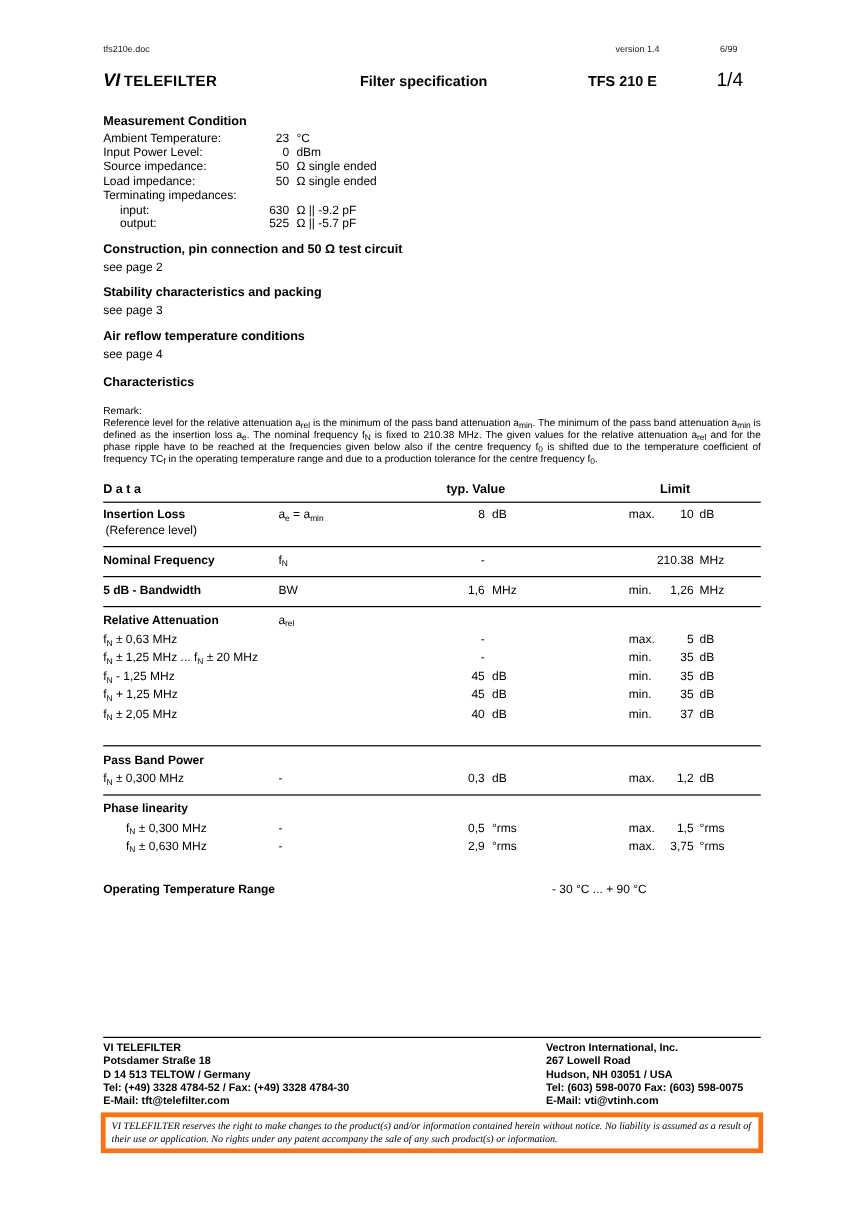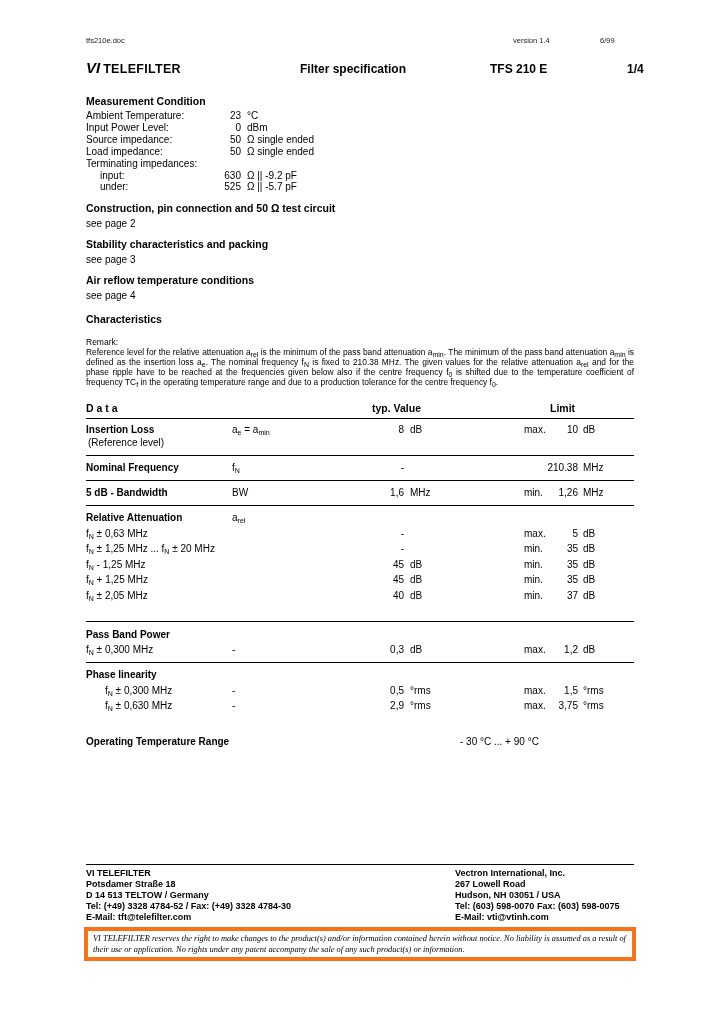--- a/index.html
+++ b/index.html
@@ -16,21 +16,21 @@
   .tb-file { flex:0 0 427px; }
   .tb-version { flex:0 0 87px; }
   .tb-date { flex:1; }
   
   .header { display:flex; align-items:baseline; margin-bottom:18px; }
   .brand { flex:0 0 214px; white-space:nowrap; }
   .brand-vi { font-size:15px; font-weight:700; font-style:italic; margin-right:3px; }
   .brand-name { font-size:12.5px; font-weight:700; letter-spacing:.3px; }
   .h-title { flex:0 0 190px; font-size:12px; font-weight:700; }
   .h-model { flex:0 0 107px; font-size:12px; font-weight:700; }
-  .h-page { font-size:12px; font-weight:700;margin-left:30px; }
+  .h-page { font-size:16px; font-weight:400; }
   
   .sec-h { font-size:10.5px; font-weight:700; line-height:13px; }
   
   .meas { margin-bottom:9px; }
   .meas .sec-h { margin-bottom:2px; }
   .m-row { display:flex; font-size:10px; line-height:11.9px; }
   .m-label { flex:0 0 120px; }
   .m-row.ind { padding-left:14px; }
   .m-row.ind .m-label { flex:0 0 106px; }
   .m-num { flex:0 0 35px; text-align:right; white-space:nowrap; }
@@ -135,21 +135,21 @@
           <span class="m-label">Terminating impedances:</span>
           <span class="m-num"></span>
           <span class="m-rest"></span>
         </div>
         <div class="m-row ind">
           <span class="m-label">input:</span>
           <span class="m-num">630</span>
           <span class="m-rest">Ω || -9.2 pF</span>
         </div>
         <div class="m-row ind">
-          <span class="m-label">under:</span>
+          <span class="m-label">output:</span>
           <span class="m-num">525</span>
           <span class="m-rest">Ω || -5.7 pF</span>
         </div>
       </div>
   </div>
 
   <div>
       <div class="sec">
         <div class="sec-h">Construction, pin connection and 50 Ω test circuit</div>
         <div class="sec-b">see page 2</div>

